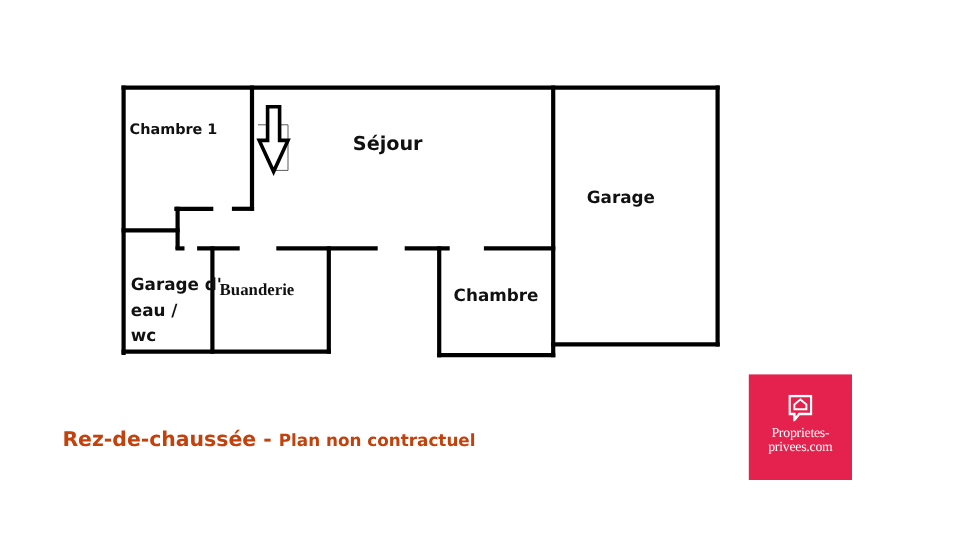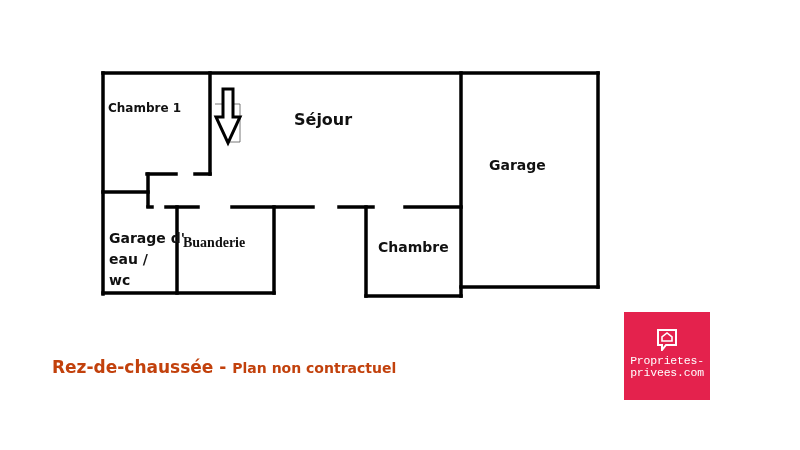--- a/index.html
+++ b/index.html
@@ -4,21 +4,21 @@
   <style>
     html, body { margin: 0; padding: 0; background: #ffffff; }
     body { width: 800px; height: 450px; position: relative; overflow: hidden; font-family: "DejaVu Sans", sans-serif; }
     #plan { position: absolute; left: 0; top: 0; width: 800px; height: 450px; }
     .room-label { position: absolute; font-family: "DejaVu Sans", sans-serif; font-weight: bold; color: #111; font-size: 14px; line-height: 19px; white-space: nowrap; }
     .caption { position: absolute; left: 52px; top: 357px; color: #c2410c; font-weight: bold; white-space: nowrap; }
     .caption .main { font-size: 17px; }
     .caption .sep { font-size: 17px; }
     .caption .sub { font-size: 14px; }
     .logo { position: absolute; left: 624px; top: 312px; width: 86px; height: 88px; background: #e4224d; }
-    .logo .brand { position: absolute; left: 0; top: 43px; width: 86px; text-align: center; color: #fff; font-family: Liberation Mono, monospace; font-size: 11.5px; line-height: 12px; letter-spacing: -0.2px; }
+    .logo .brand { position: absolute; left: 0; top: 43px; width: 86px; text-align: center; color: #fff; font-family: Liberation Serif, serif; font-size: 11.5px; line-height: 12px; letter-spacing: -0.2px; }
     .logo svg { position: absolute; left: 33px; top: 17px; }
   </style>
 </head>
 <body>
 
 <svg id="plan" viewBox="0 0 800 450" xmlns="http://www.w3.org/2000/svg">
   <g stroke="#000" stroke-width="3.5" stroke-linecap="square" fill="none">
 
     <line x1="103" y1="73" x2="598" y2="73"></line>
 

